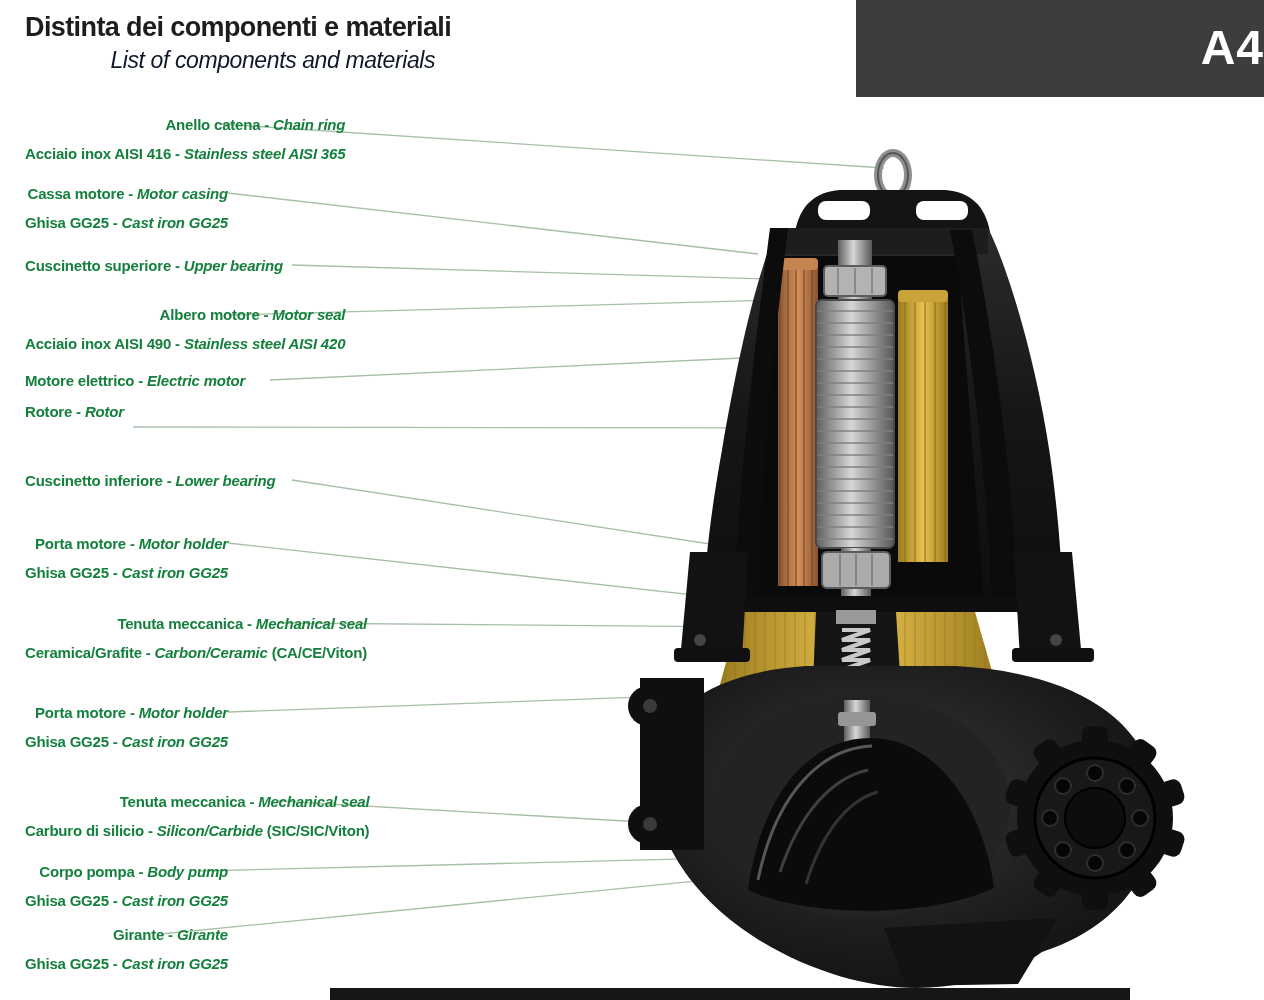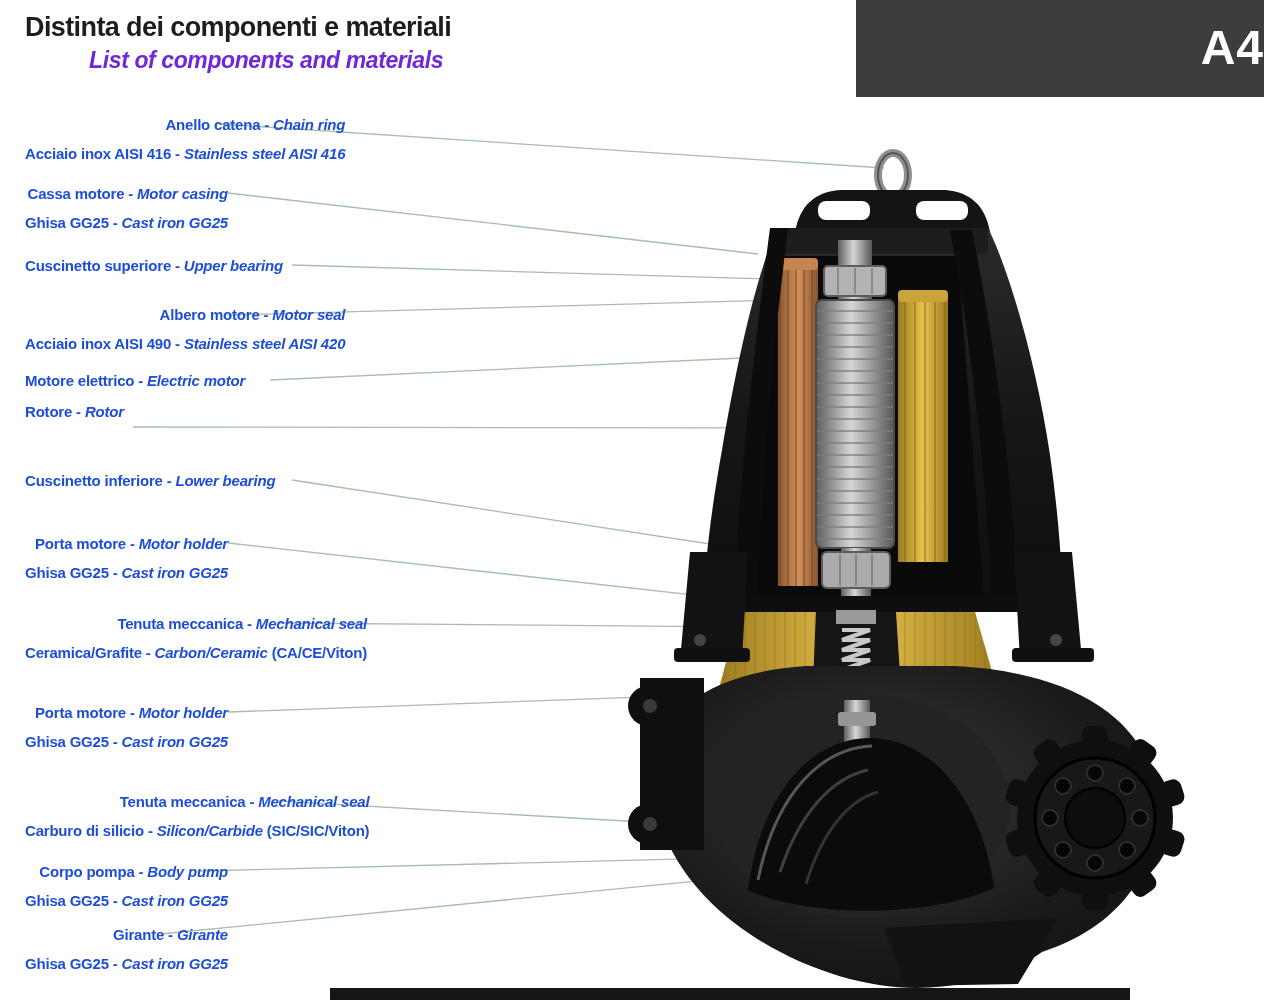--- a/index.html
+++ b/index.html
@@ -5,27 +5,27 @@
   html,body{margin:0;padding:0;background:#e9e9e9;}
   .page{
     position:relative;width:1264px;height:1000px;margin:0 auto;
     background:#ffffff;overflow:hidden;
     font-family:"Liberation Sans",sans-serif;
     text-align:right;
   }
   
   .title-block{position:absolute;left:25px;top:12px;}
   .title-block h1{margin:0;font-size:27px;font-weight:800;color:#1d1d1d;letter-spacing:-0.6px;}
-  .title-block h2{margin:4px 8px 0;font-size:23px;font-weight:700;font-style:italic;color:#6d28d9;letter-spacing:-0.4px;}
+  .title-block h2{margin:4px 16px 0;font-size:23px;font-weight:400;font-style:italic;color:#0f172a;letter-spacing:-0.4px;}
   .page-tag{position:absolute;left:856px;top:0;width:408px;height:97px;background:#3d3d3d;}
   .page-tag span{display:block;padding:20px 0 0 18px;font-size:48px;font-weight:700;color:#ffffff;letter-spacing:1px;}
   
   svg.overlay{position:absolute;left:0;top:0;width:1264px;height:1000px;display:block;}
   
-  .label{position:absolute;left:25px;color:#1d4ed8;font-size:15px;font-weight:700;letter-spacing:-0.2px;white-space:nowrap;}
+  .label{position:absolute;left:25px;color:#15803d;font-size:15px;font-weight:700;letter-spacing:-0.2px;white-space:nowrap;}
   .label p{margin:0;line-height:18px;}
   .label .l2{margin-top:11px;}
   .en{font-style:italic;}
   .sep{font-style:normal;}
   .suffix{font-style:normal;}
   .bottom-strip{position:absolute;left:330px;top:988px;width:800px;height:12px;background:#161616;}
 </style>
 </head>
 <body>
 
@@ -214,21 +214,21 @@
   <div class="title-block">
     <h1>Distinta dei componenti e materiali</h1>
     <h2>List of components and materials</h2>
   </div>
   <div class="page-tag">
     <span>A4</span>
   </div>
 
   <div class="label" style="top:116px">
     <p class="l1"><span>Anello catena</span><span class="sep"> - </span><span class="en">Chain ring</span></p>
-    <p class="l2"><span>Acciaio inox AISI 416</span><span class="sep"> - </span><span class="en">Stainless steel AISI 416</span></p>
+    <p class="l2"><span>Acciaio inox AISI 416</span><span class="sep"> - </span><span class="en">Stainless steel AISI 365</span></p>
   </div>
   <div class="label" style="top:185px">
     <p class="l1"><span>Cassa motore</span><span class="sep"> - </span><span class="en">Motor casing</span></p>
     <p class="l2"><span>Ghisa GG25</span><span class="sep"> - </span><span class="en">Cast iron GG25</span></p>
   </div>
   <div class="label" style="top:257px">
     <p class="l1"><span>Cuscinetto superiore</span><span class="sep"> - </span><span class="en">Upper bearing</span></p>
   </div>
   <div class="label" style="top:306px">
     <p class="l1"><span>Albero motore</span><span class="sep"> - </span><span class="en">Motor seal</span></p>

